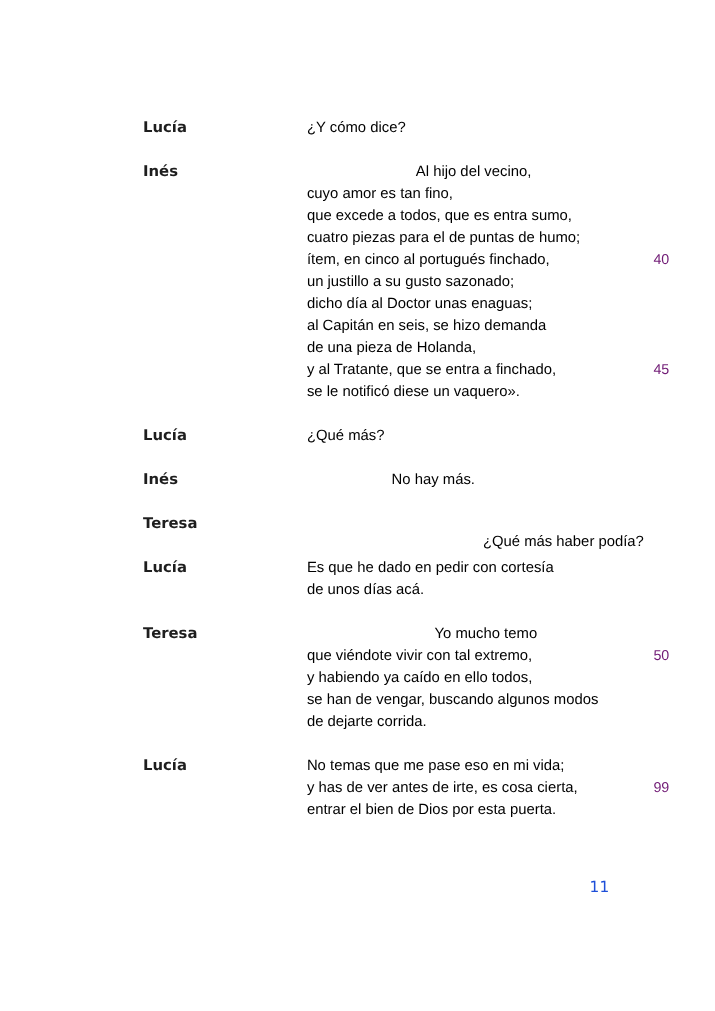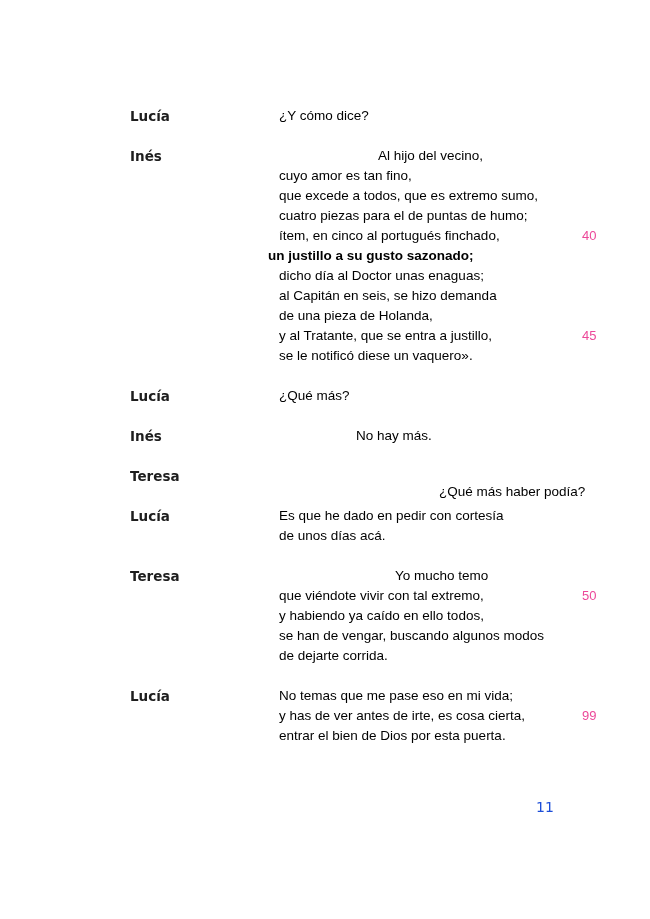--- a/index.html
+++ b/index.html
@@ -4,45 +4,45 @@
   <style>
     html, body { margin: 0; padding: 0; background: #ffffff; }
     body { width: 650px; height: 919px; position: relative; overflow: hidden;
            font-family: "Liberation Sans", "DejaVu Sans", sans-serif; color: #2a2a2a; }
     .page { position: absolute; left: 0; top: 0; width: 650px; height: 778px; margin-left: 48px; }
     .speech { position: absolute; left: 0; width: 650px; }
     .speaker { position: absolute; left: 82px; top: 0; font-family: "DejaVu Sans", sans-serif;
                font-weight: bold; font-size: 13.5px; color: #1e1e1e; line-height: 20px; }
     .verse { position: absolute; left: 231px; font-size: 13.5px; line-height: 20px;
              white-space: nowrap; color: #000000; }
-    .lineno { position: absolute; left: 534px; font-size: 13px; line-height: 20px; color: #ec4899; }
+    .lineno { position: absolute; left: 546px; font-size: 13px; line-height: 20px; color: #701a75; }
     .folio { position: absolute; left: 536px; top: 799px; font-family: "DejaVu Sans", sans-serif;
              font-weight: normal; font-size: 14px; color: #1d4ed8; }
   </style>
 </head>
 <body>
 
 <div class="page" id="page">
     <div class="speech" style="top: 106px;">
       <div class="speaker">Lucía</div>
       <div class="verse" style="top: 0px; left: 231px;">¿Y cómo dice?</div>
     </div>
     <div class="speech" style="top: 146px;">
       <div class="speaker">Inés</div>
       <div class="verse" style="top: 0px; left: 330px;">Al hijo del vecino,</div>
       <div class="verse" style="top: 20px; left: 231px;">cuyo amor es tan fino,</div>
-      <div class="verse" style="top: 40px; left: 231px;">que excede a todos, que es extremo sumo,</div>
+      <div class="verse" style="top: 40px; left: 231px;">que excede a todos, que es entra sumo,</div>
       <div class="verse" style="top: 60px; left: 231px;">cuatro piezas para el de puntas de humo;</div>
       <div class="verse" style="top: 80px; left: 231px;">ítem, en cinco al portugués finchado,</div>
       <div class="lineno" style="top: 80px;">40</div>
-      <div class="verse" style="top: 100px; left: 220px; font-weight: bold;">un justillo a su gusto sazonado;</div>
+      <div class="verse" style="top: 100px; left: 231px;">un justillo a su gusto sazonado;</div>
       <div class="verse" style="top: 120px; left: 231px;">dicho día al Doctor unas enaguas;</div>
       <div class="verse" style="top: 140px; left: 231px;">al Capitán en seis, se hizo demanda</div>
       <div class="verse" style="top: 160px; left: 231px;">de una pieza de Holanda,</div>
-      <div class="verse" style="top: 180px; left: 231px;">y al Tratante, que se entra a justillo,</div>
+      <div class="verse" style="top: 180px; left: 231px;">y al Tratante, que se entra a finchado,</div>
       <div class="lineno" style="top: 180px;">45</div>
       <div class="verse" style="top: 200px; left: 231px;">se le notificó diese un vaquero».</div>
     </div>
     <div class="speech" style="top: 386px;">
       <div class="speaker">Lucía</div>
       <div class="verse" style="top: 0px; left: 231px;">¿Qué más?</div>
     </div>
     <div class="speech" style="top: 426px;">
       <div class="speaker">Inés</div>
       <div class="verse" style="top: 0px; left: 308px;">No hay más.</div>

